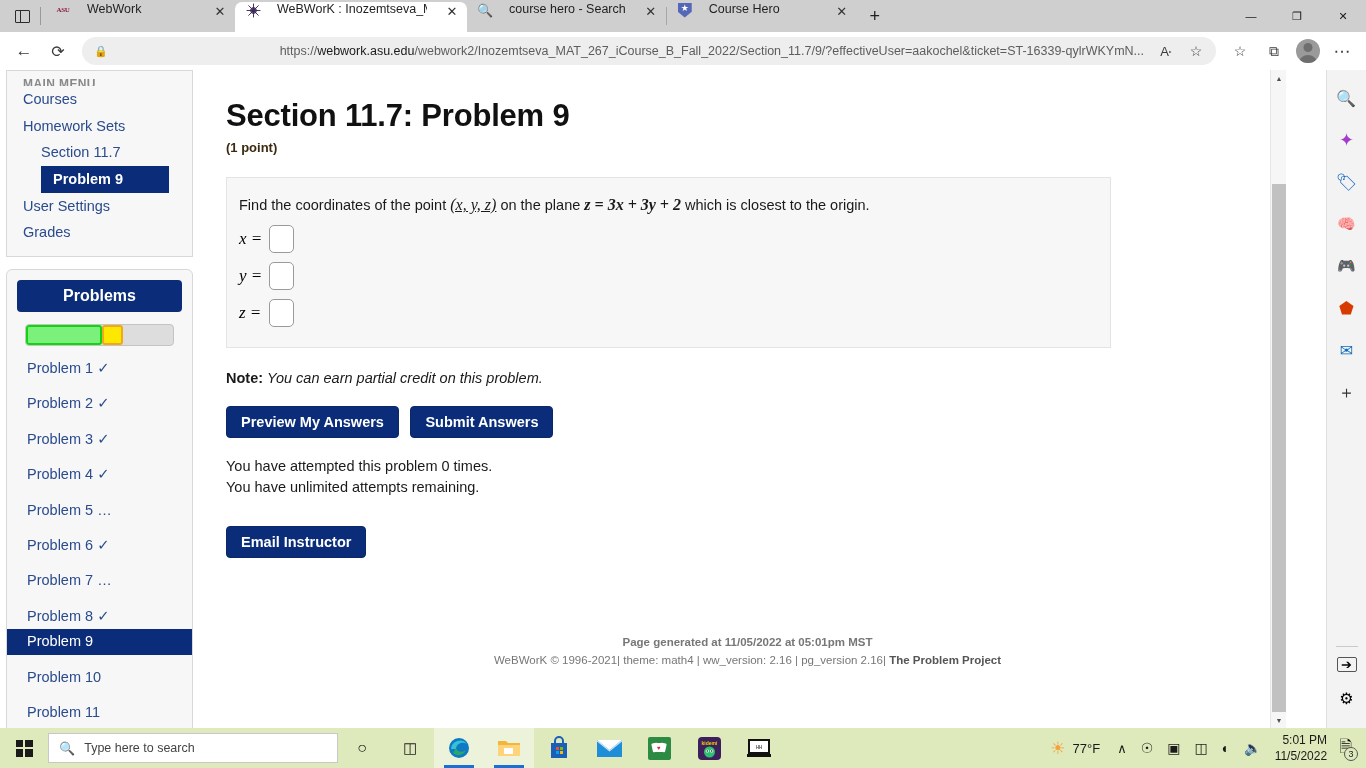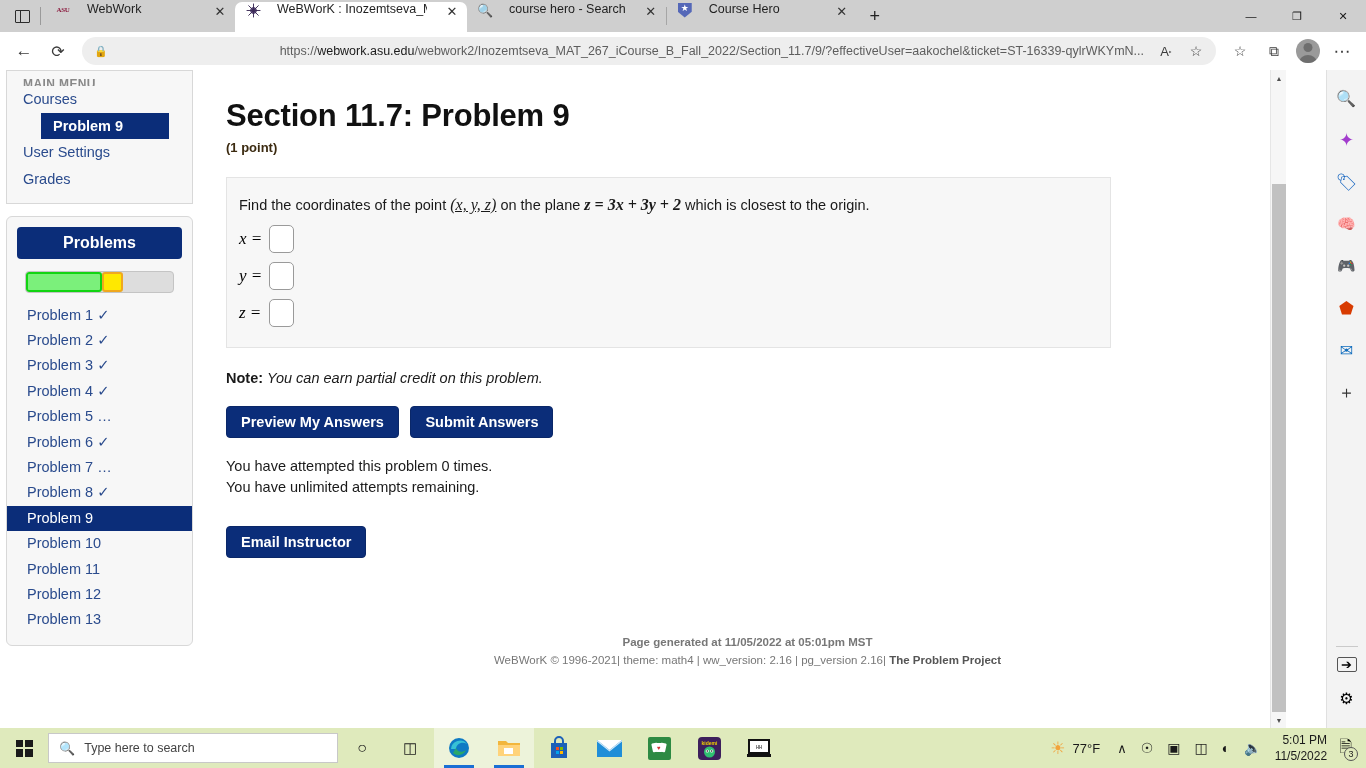--- a/index.html
+++ b/index.html
@@ -180,21 +180,21 @@
     text-align: center; padding: 7px 0; border-radius: 4px;
   }
   .progress {
     margin: 12px 8px 10px 8px; height: 22px;
     background: #dddddd; border: 1px solid #c4c4c4; border-radius: 4px;
     display: flex; overflow: hidden;
   }
   .prog-green { background: #7bf07b; border: 2px solid #12d412; border-radius: 3px; }
   .prog-yellow { background: #ffe800; border: 2px solid #f0a81e; border-radius: 3px; }
   .prob-link {
-    font-size: 14.5px; color: #2a4b8d; padding: 4px 0 4px 10px; line-height: 1.2;
+    font-size: 14.5px; color: #2a4b8d; padding: 4px 0 4px 10px; line-height: 1.2; margin-top: 10px;
   }
   .prob-link .chk { color: #2a4b8d; }
   .prob-link.sel {
     background: #0b2d79; color: #ffffff; margin: 0 -10px; padding-left: 20px;
   }
 
   .ww-content { position: absolute; left: 210px; top: 0; width: 1075px; }
   .navbar-card {
     background: #fdfdfd; border: 1px solid #e3e3e3;
     box-shadow: 0 2px 4px rgba(0,0,0,.16);
@@ -345,20 +345,22 @@
     <div class="tb-icon" style="font-size:17px;">⋯</div>
   </div>
 
   <div class="viewport">
     <div class="page">
 
       <div class="ww-sidebar">
         <div class="menu-box">
           <div class="menu-title">MAIN MENU</div>
           <div class="menu-item">Courses</div>
+          <div class="menu-item">Homework Sets</div>
+          <div class="menu-item l2">Section 11.7</div>
           <div>
             <span class="menu-item sel">Problem 9</span>
           </div>
           <div class="menu-item">User Settings</div>
           <div class="menu-item">Grades</div>
         </div>
 
         <div class="problems-box">
           <div class="problems-header">Problems</div>
           <div class="progress">

